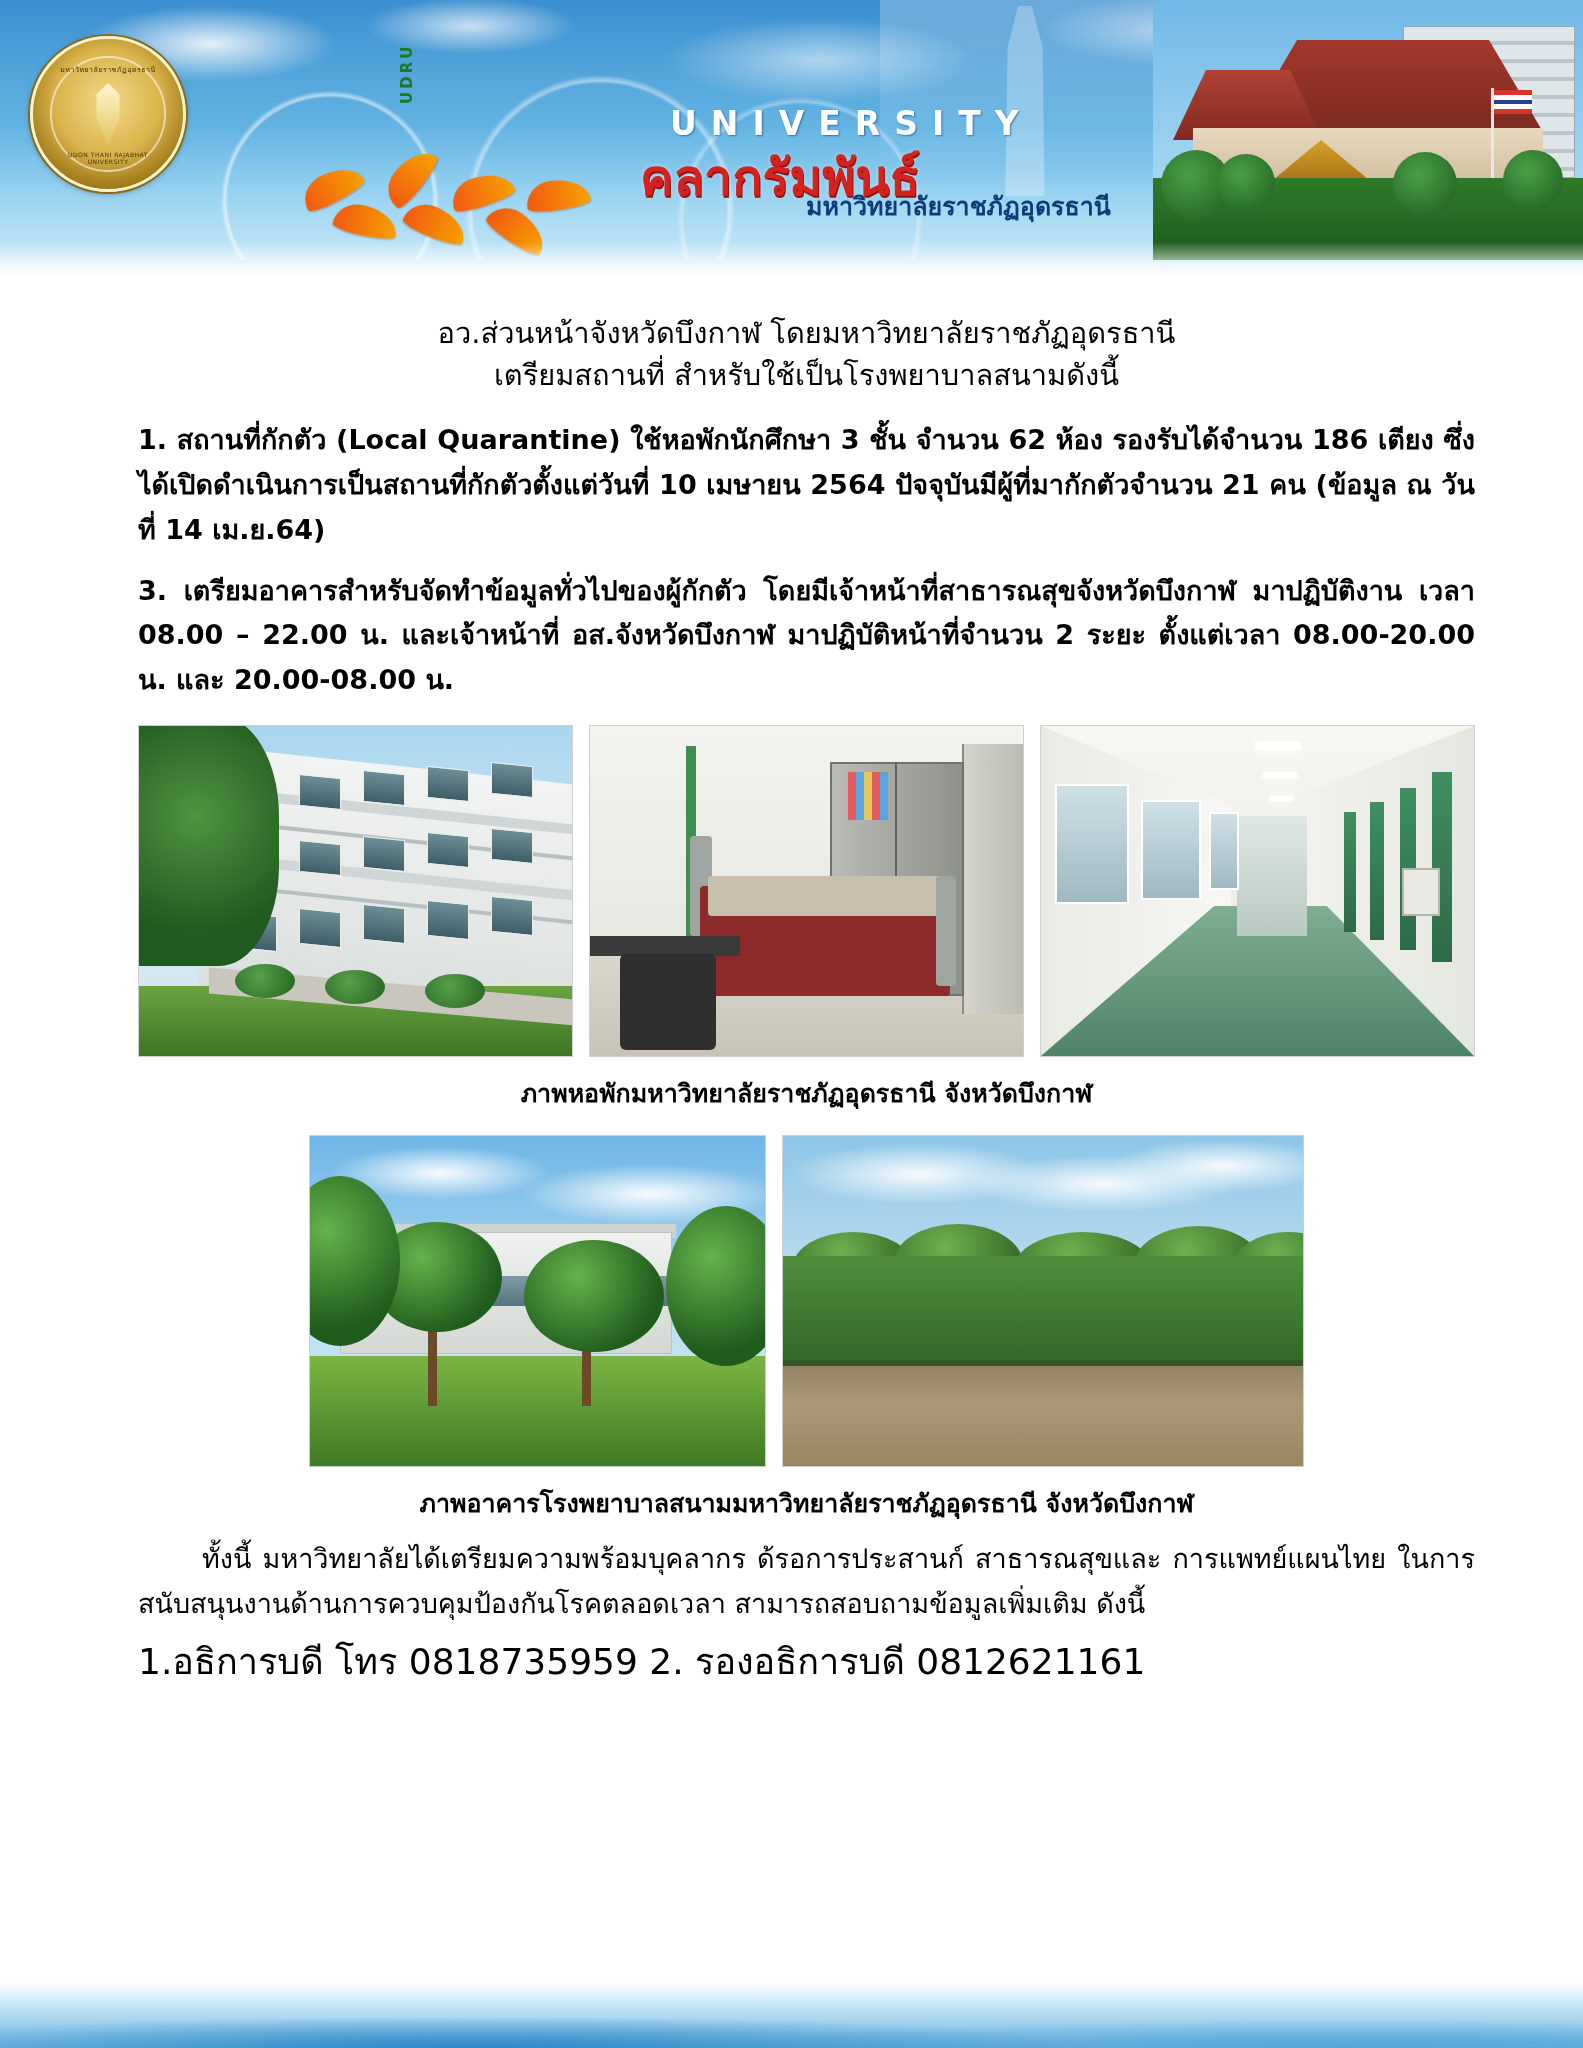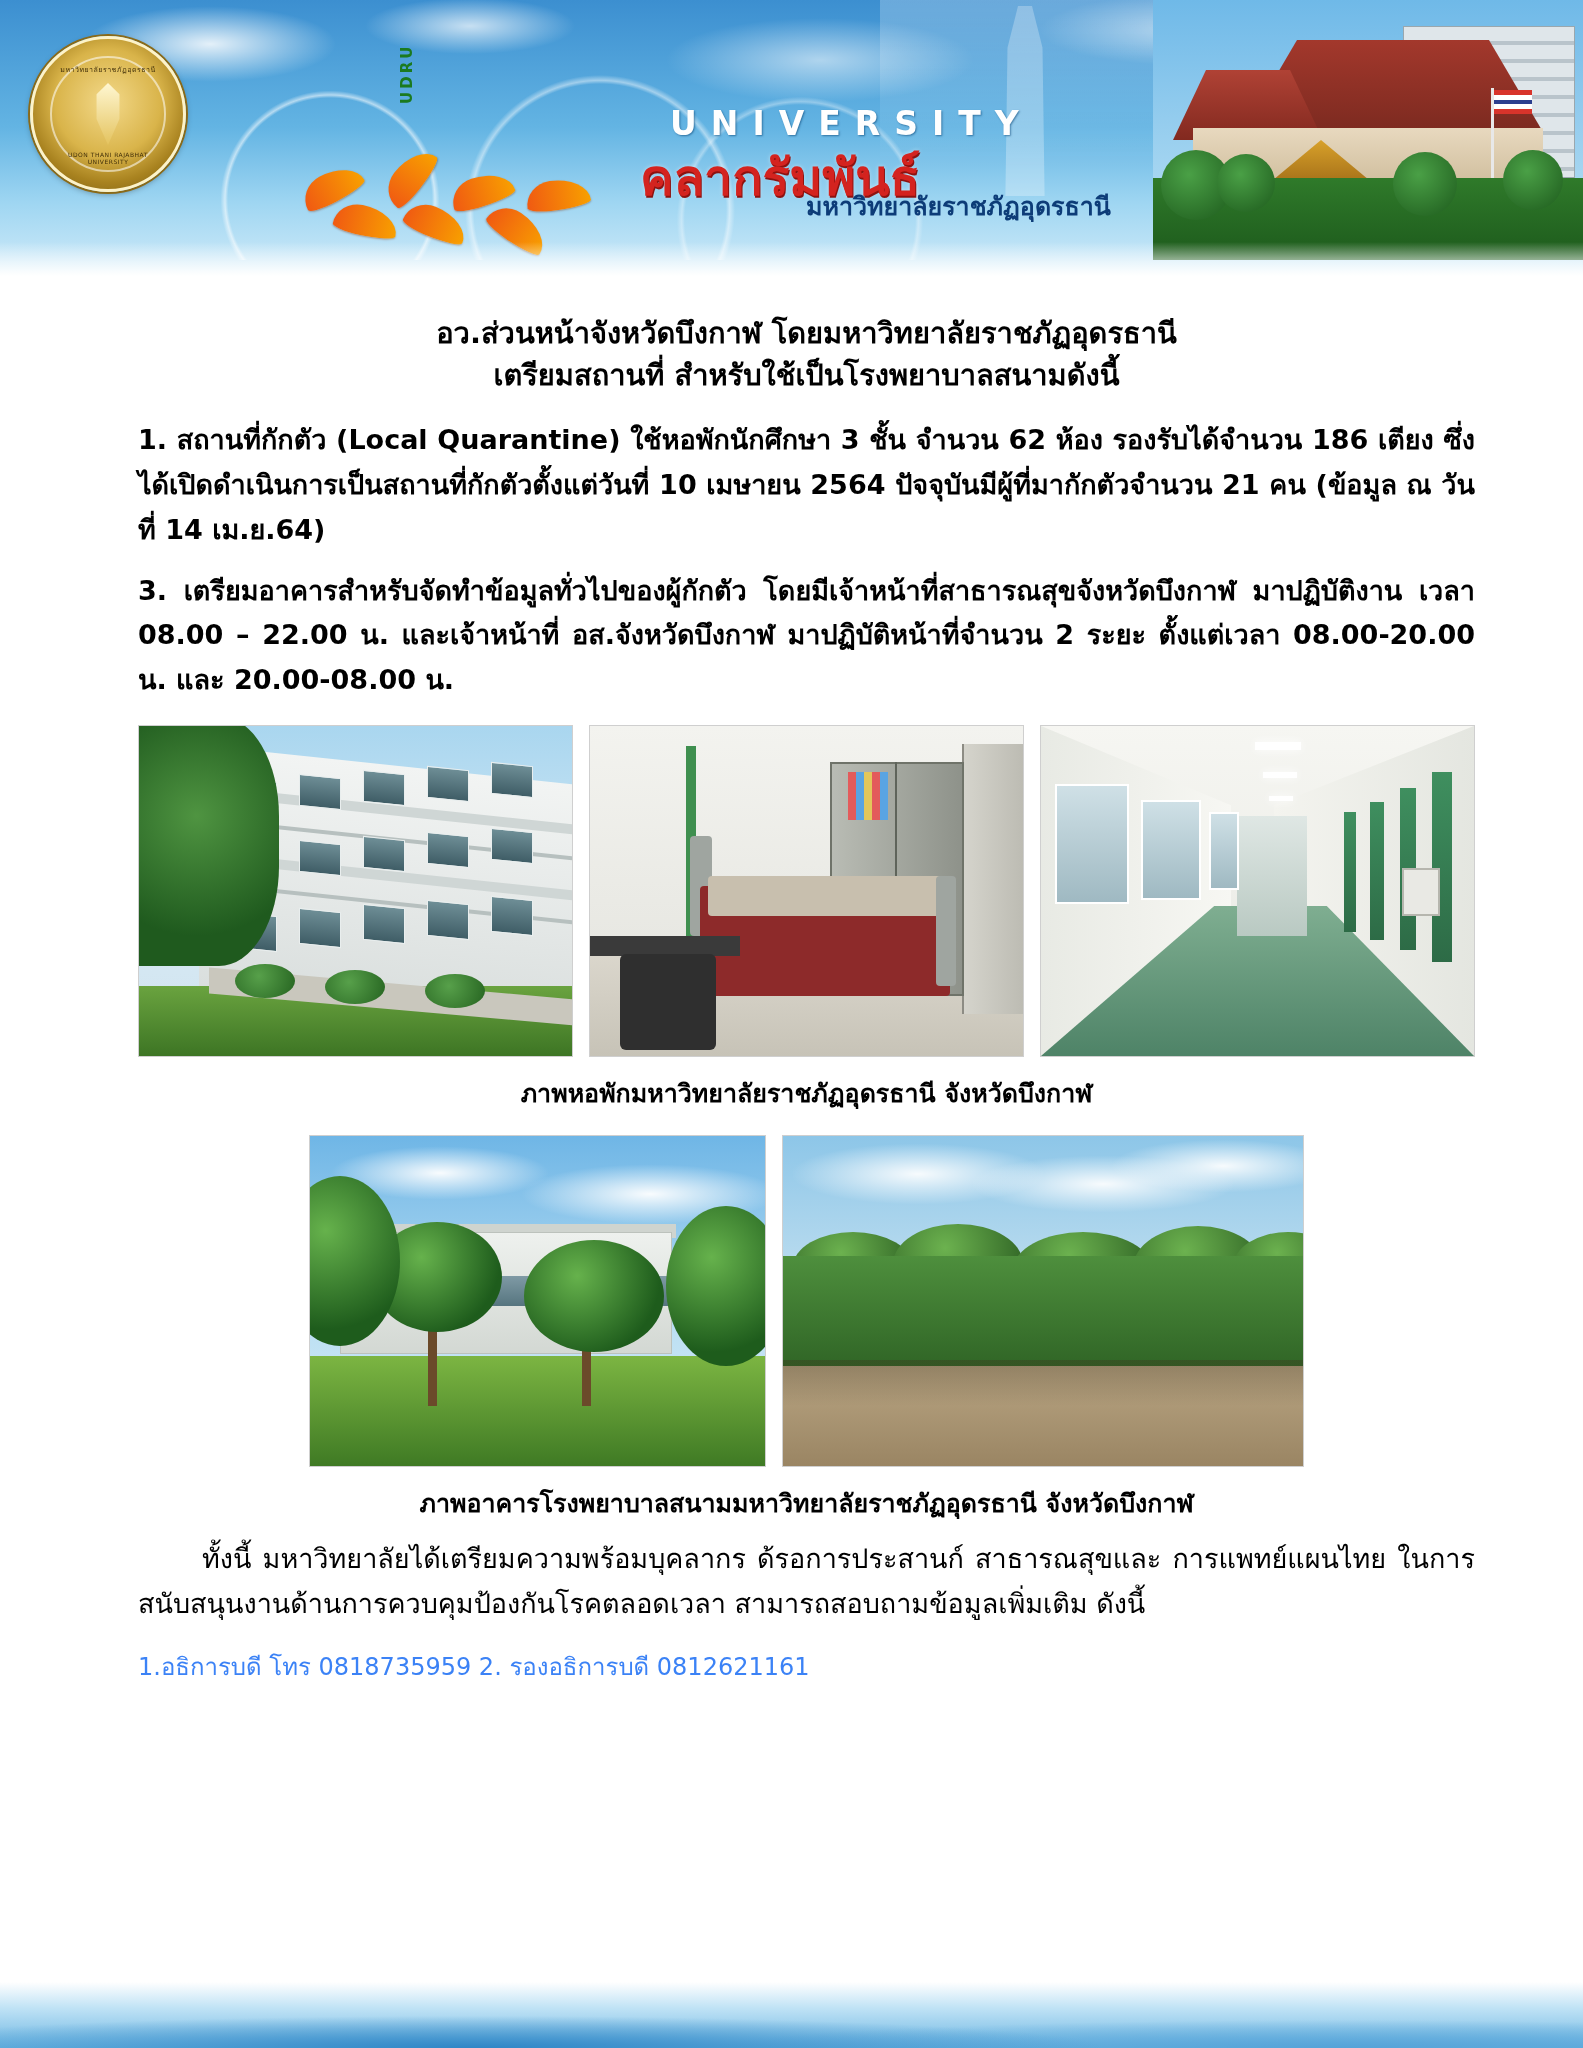--- a/index.html
+++ b/index.html
@@ -219,21 +219,21 @@
     padding: 8px 108px 0 138px;
     box-sizing: border-box;
     width: 1583px;
   }
   .title-block {
     text-align: center;
     margin-top: 22px;
   }
   .title-line {
     font-size: 29px;
-    font-weight: bold;
+    font-weight: normal;
     color: #000000;
     line-height: 1.45;
   }
   .para {
     font-size: 27px;
     color: #000000;
     line-height: 1.66;
     margin-top: 16px;
     text-align: justify;
     text-justify: inter-word;
@@ -326,23 +326,23 @@
   
   .footer-para {
     font-size: 27px;
     color: #000000;
     line-height: 1.66;
     margin-top: 14px;
     text-align: justify;
   }
   .footer-para.indent { text-indent: 64px; }
   .footer-contact {
-    font-size: 24px;
-    color: #3b82f6;
-    margin-top: 20px;
+    font-size: 36px;
+    color: #000000;
+    margin-top: 6px;
   }
   .bottom-wave {
     position: absolute;
     left: 0; bottom: 0;
     width: 1583px; height: 66px;
     background: linear-gradient(180deg, rgba(255,255,255,0) 0%, #bfe2f5 40%, #6cb6e2 100%);
   }
   .bottom-wave .w2 {
     position: absolute; left: 0; bottom: 0; width: 100%; height: 42px;
     background: radial-gradient(ellipse 900px 46px at 30% 100%, #2f86c6 0%, rgba(47,134,198,0) 70%),

